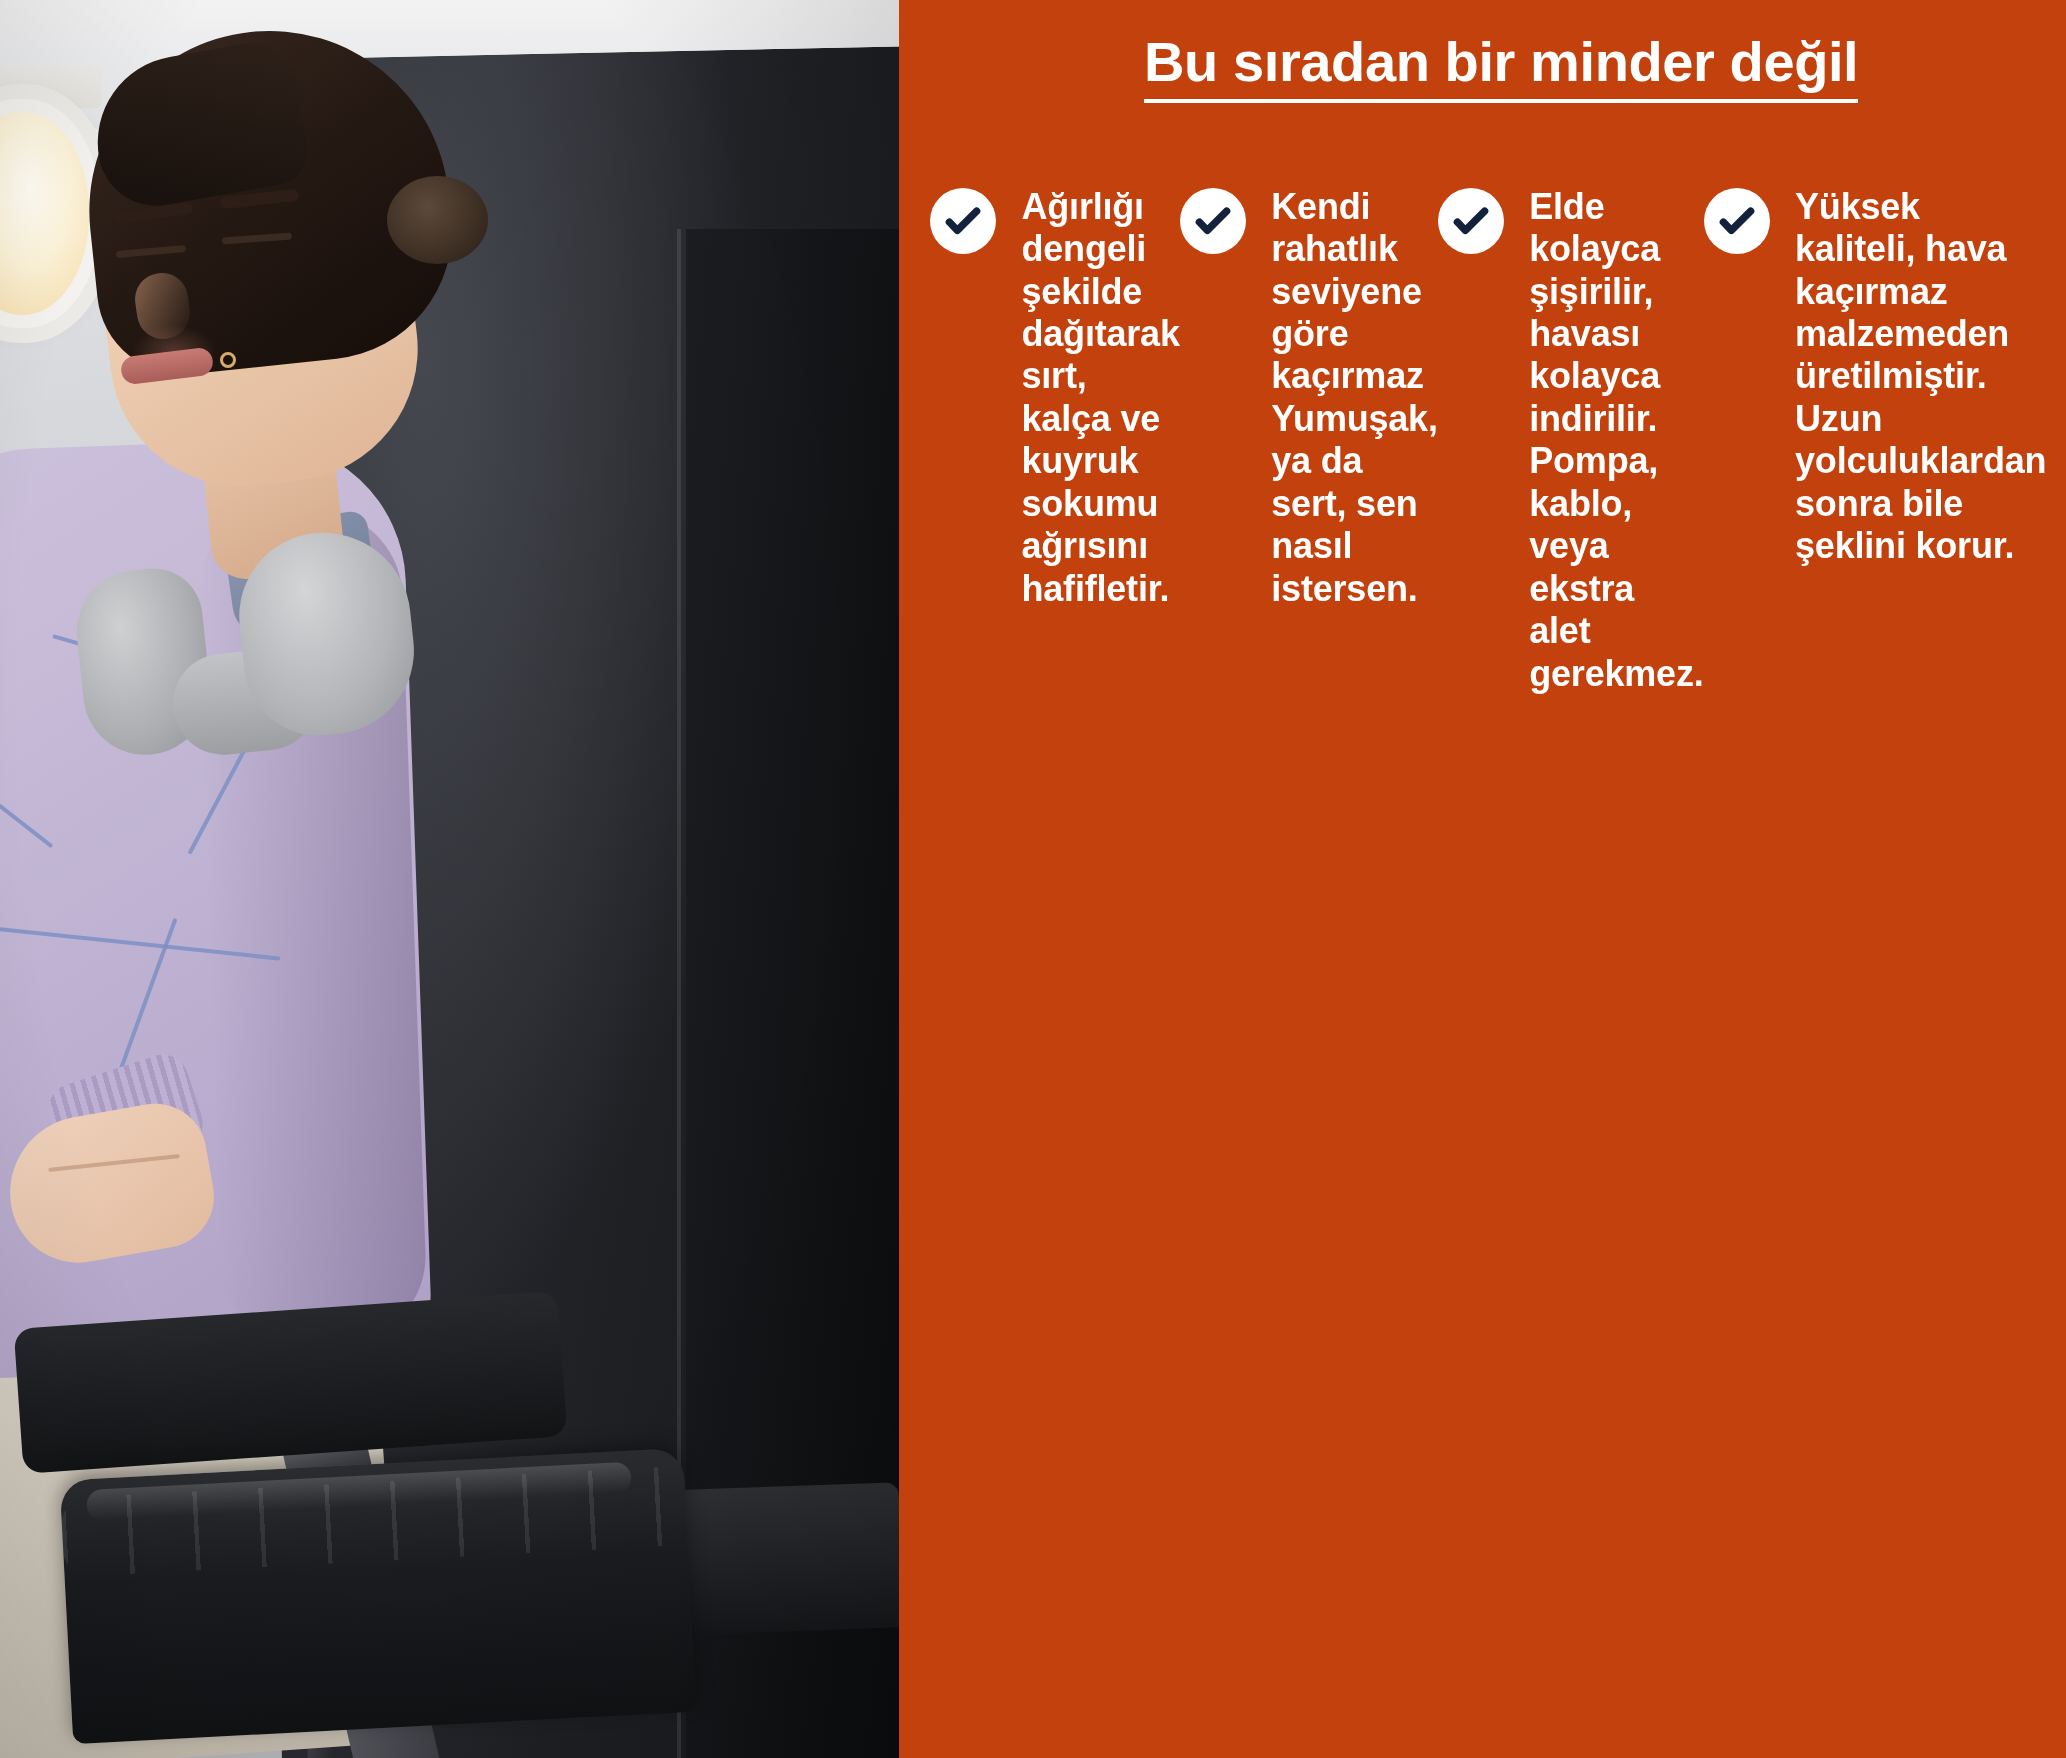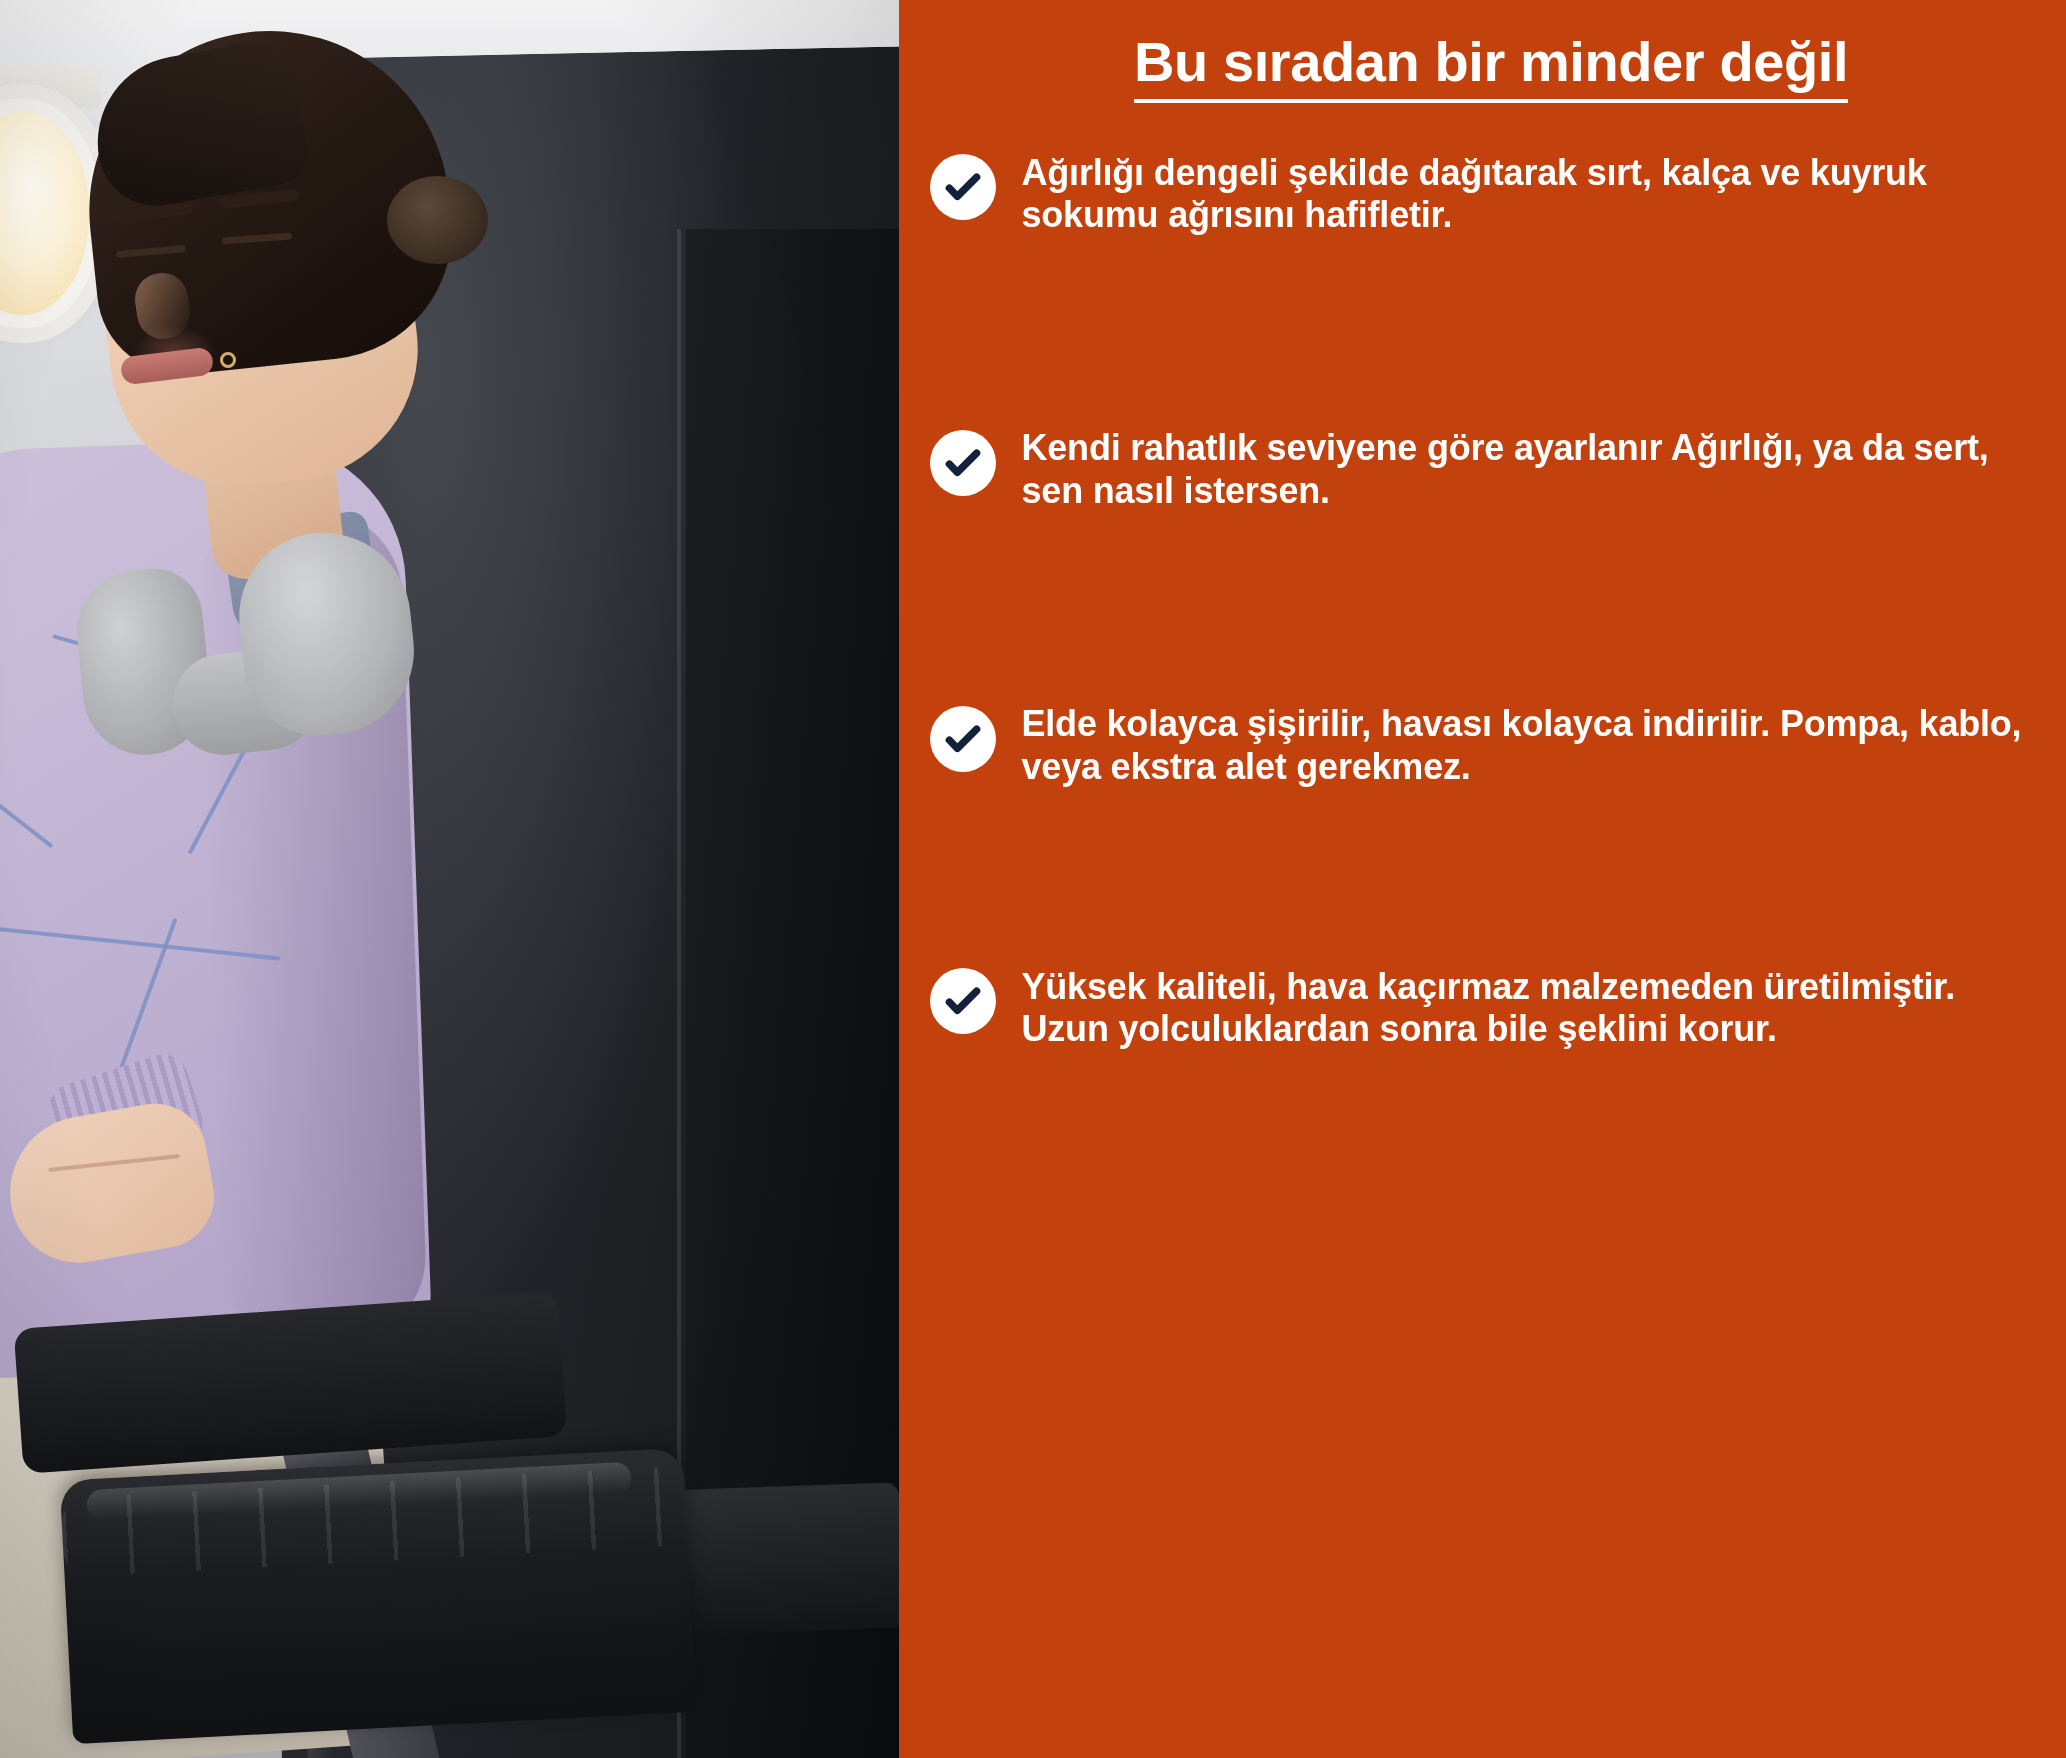--- a/index.html
+++ b/index.html
@@ -320,23 +320,23 @@
     text-align:center;
     letter-spacing:-0.4px;
     padding-bottom:5.3px;
     border-bottom:4.4px solid #ffffff;
     display:inline-block;
     margin-top:48px;
   }
   .subheadline-wrap { text-align:center; }
 
   .bullets {
-    margin-top:47px;
+    margin-top:81px;
     display:flex;
-    flex-direction:column;
+    flex-direction:row;
   }
   .bullet {
     display:flex;
     align-items:flex-start;
     gap:25.5px;
   }
   .bullet.gap-1 { margin-bottom:189px; }
   .bullet.gap-2 { margin-bottom:189px; }
   .bullet.gap-3 { margin-bottom:154px; }
   .bullet.gap-4 { margin-bottom:176px; }
@@ -446,21 +446,21 @@
         </span>
         <span class="bullet-text">Ağırlığı dengeli şekilde dağıtarak sırt, kalça ve kuyruk sokumu ağrısını hafifletir.</span>
       </div>
 
       <div class="bullet gap-2">
         <span class="check">
           <svg viewBox="0 0 24 24" aria-hidden="true">
             <path d="M4.2 12.6l4.6 4.8L19.8 6.4" fill="none" stroke="#14213d" stroke-width="4.2" stroke-linecap="round" stroke-linejoin="round"></path>
           </svg>
         </span>
-        <span class="bullet-text">Kendi rahatlık seviyene göre ayarlanır Ağırlığı, ya da sert, sen nasıl istersen.</span>
+        <span class="bullet-text">Kendi rahatlık seviyene göre kaçırmaz Yumuşak, ya da sert, sen nasıl istersen.</span>
       </div>
 
       <div class="bullet gap-4">
         <span class="check">
           <svg viewBox="0 0 24 24" aria-hidden="true">
             <path d="M4.2 12.6l4.6 4.8L19.8 6.4" fill="none" stroke="#14213d" stroke-width="4.2" stroke-linecap="round" stroke-linejoin="round"></path>
           </svg>
         </span>
         <span class="bullet-text">Elde kolayca şişirilir, havası kolayca indirilir. Pompa, kablo, veya ekstra alet gerekmez.</span>
       </div>

